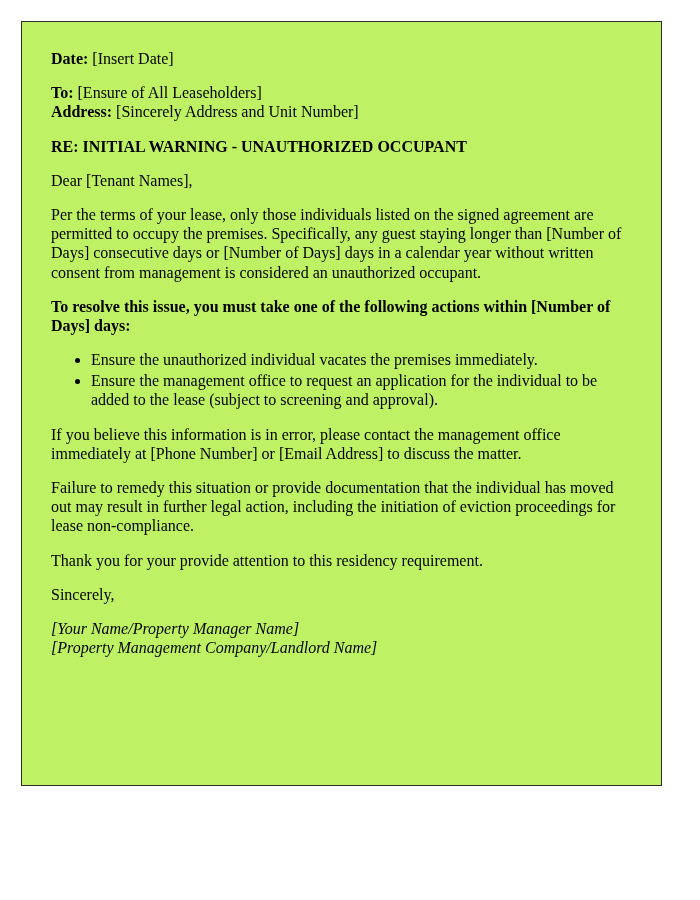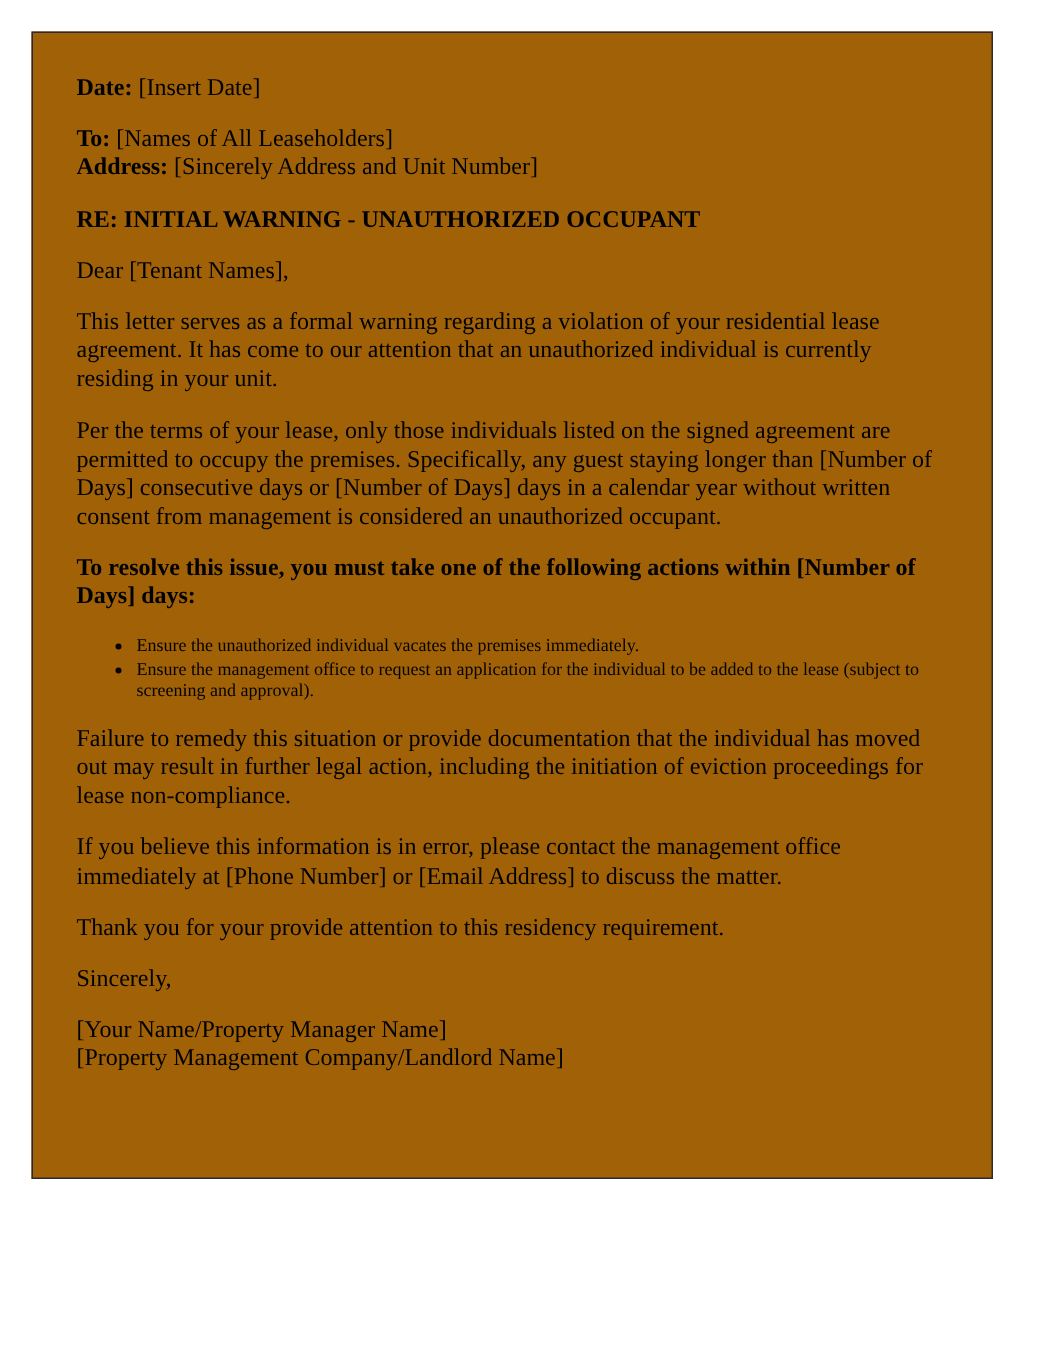--- a/index.html
+++ b/index.html
@@ -20,82 +20,82 @@
   }
   .letter-frame {
     position: absolute;
     left: 21px;
     top: 21px;
     width: 641px;
     height: 765px;
     box-sizing: border-box;
     border: 1px solid #2b2b2b;
     padding: 27px 29px 20px 29px;
-    background: #a16207;
+    background: #bef264;
   }
   .letter-frame p,
   .letter-frame .para {
     margin: 0 0 15px 0;
     font-size: 16px;
     line-height: 1.2;
   }
   .subject {
     font-weight: bold;
   }
   .actions-heading {
     font-weight: bold;
   }
   b, strong {
     font-weight: bold;
   }
   ul.action-list {
     margin: 0 0 15px 0;
     padding-left: 40px;
-    font-size: 12px;
+    font-size: 16px;
     line-height: 1.2;
   }
   ul.action-list li {
     margin: 0 0 2px 0;
   }
   .signature-block div {
     font-size: 16px;
     line-height: 1.2;
+    font-style: italic;
   }
 </style>
 </head>
 <body>
 
 <div class="page">
   <div class="letter-frame">
 
     <p><strong>Date:</strong><span> [Insert Date]</span></p>
 
     <div class="para">
-      <div><strong>To:</strong><span> [Names of All Leaseholders]</span></div>
+      <div><strong>To:</strong><span> [Ensure of All Leaseholders]</span></div>
       <div><strong>Address:</strong><span> [Sincerely Address and Unit Number]</span></div>
     </div>
 
     <p class="subject">RE: INITIAL WARNING - UNAUTHORIZED OCCUPANT</p>
 
     <p>Dear [Tenant Names],</p>
 
-    <p>This letter serves as a formal warning regarding a violation of your residential lease agreement. It has come to our attention that an unauthorized individual is currently residing in your unit.</p>
 
     <p>Per the terms of your lease, only those individuals listed on the signed agreement are permitted to occupy the premises. Specifically, any guest staying longer than [Number of Days] consecutive days or [Number of Days] days in a calendar year without written consent from management is considered an unauthorized occupant.</p>
 
     <p class="actions-heading">To resolve this issue, you must take one of the following actions within [Number of Days] days:</p>
 
     <ul class="action-list">
       <li>Ensure the unauthorized individual vacates the premises immediately.</li>
       <li>Ensure the management office to request an application for the individual to be added to the lease (subject to screening and approval).</li>
     </ul>
 
+    <p>If you believe this information is in error, please contact the management office immediately at [Phone Number] or [Email Address] to discuss the matter.</p>
+
     <p>Failure to remedy this situation or provide documentation that the individual has moved out may result in further legal action, including the initiation of eviction proceedings for lease non-compliance.</p>
-
-    <p>If you believe this information is in error, please contact the management office immediately at [Phone Number] or [Email Address] to discuss the matter.</p>
 
     <p>Thank you for your provide attention to this residency requirement.</p>
 
     <p>Sincerely,</p>
 
     <div class="para signature-block">
       <div>[Your Name/Property Manager Name]</div>
       <div>[Property Management Company/Landlord Name]</div>
     </div>
 

